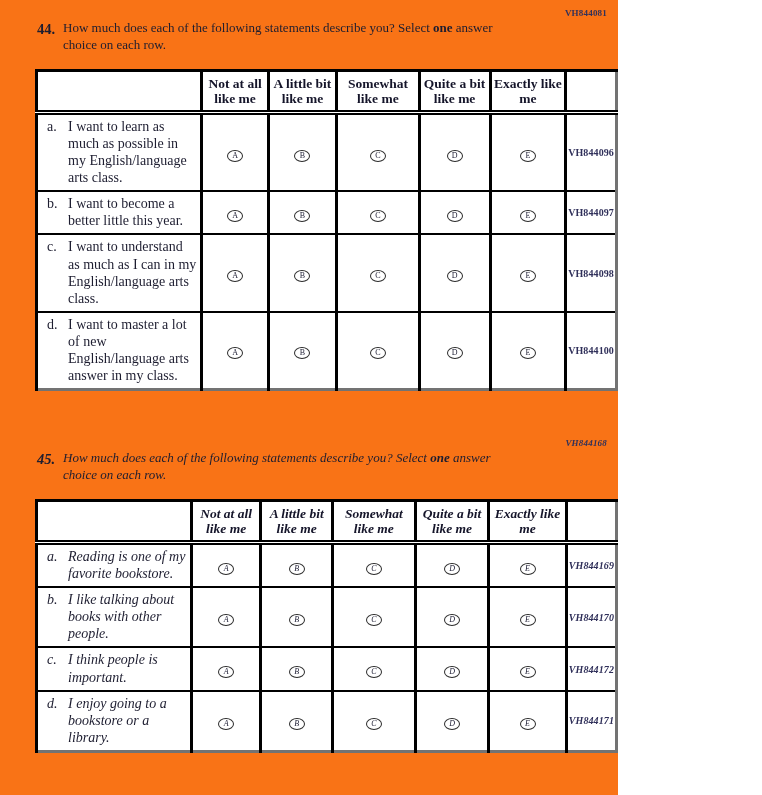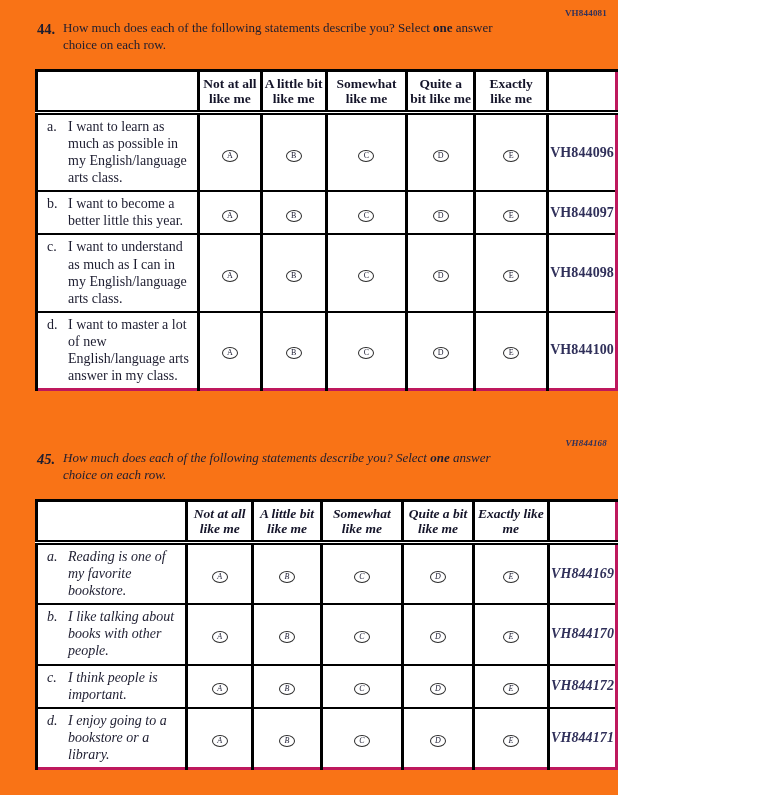--- a/index.html
+++ b/index.html
@@ -50,21 +50,21 @@
     font-size: 13px;
     line-height: 1.3;
     max-width: 585px;
   }
   .qtext b { font-weight: bold; }
 
   table.survey-table {
     border-collapse: collapse;
     table-layout: fixed;
     margin: 15px 0 0 35px;
-    border: 3px solid #be185d;
+    border: 3px solid #737373;
     background: #fff;
   }
   .survey-table col.c-stmt { width: 187px; }
   .survey-table col.c-opt  { width: 93px; }
   .survey-table col.c-code { width: 47px; }
 
   .survey-table th, .survey-table td {
     border-left: 3px solid #000;
     border-top: 2px solid #000;
     padding: 0;
@@ -104,21 +104,21 @@
     justify-content: center;
     font-size: 8px;
     line-height: 1;
     color: #222238;
     background: #fff;
     cursor: pointer;
   }
   td.code {
     text-align: center;
     vertical-align: middle;
-    font-size: 14px;
+    font-size: 10px;
     font-weight: bold;
     letter-spacing: 0.1px;
     color: #30305a;
     padding: 0 1px;
   }
 </style>
 </head>
 <body>
 
 <div class="page">

